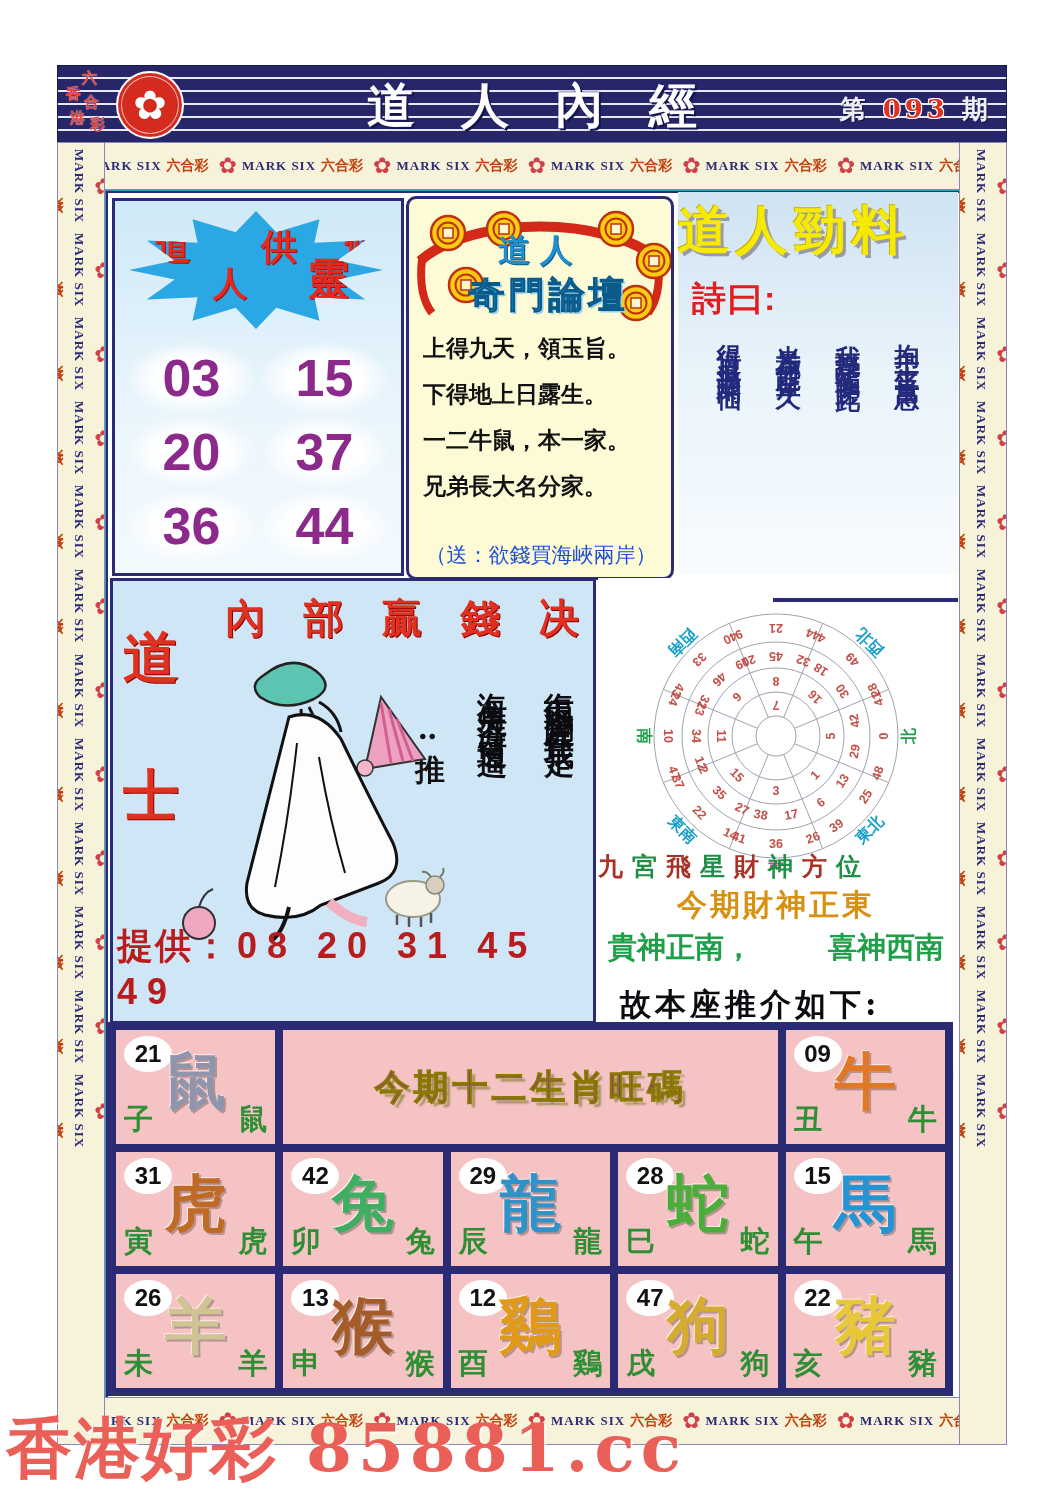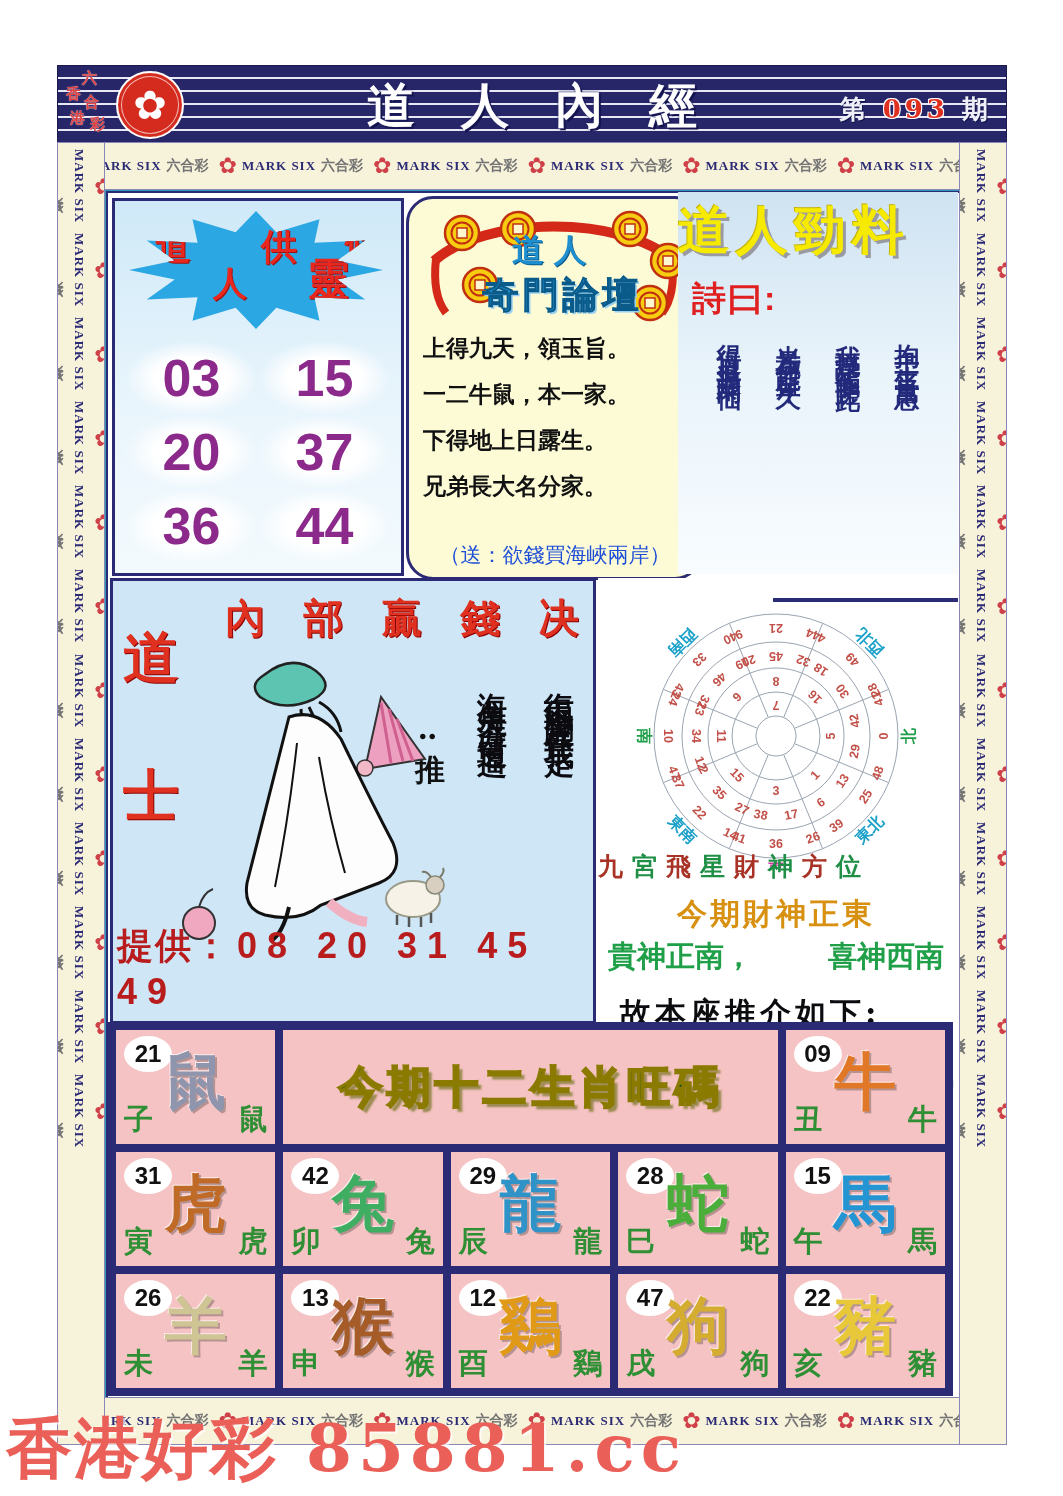--- a/index.html
+++ b/index.html
@@ -31,21 +31,21 @@
   .strip-bottom{left:57px;top:1397px;width:948px;height:46px;}
   .strip-left{left:57px;top:142px;width:46px;height:1301px;}
   .strip-right{left:959px;top:142px;width:46px;height:1301px;}
   .strip-inner{display:flex;align-items:center;gap:10px;white-space:nowrap;height:100%;padding-left:6px;}
   .strip-left .strip-inner,.strip-right .strip-inner{writing-mode:vertical-rl;height:auto;width:100%;
       padding-left:0;padding-top:6px;flex-direction:row;}
   .bu{display:inline-flex;align-items:center;gap:5px;}
   .strip-left .bu,.strip-right .bu{flex-direction:column;}
   .bflower{color:#d04048;font-size:22px;line-height:1;}
   .bmark{color:#2b2a75;font-weight:bold;font-size:13px;font-family:"Liberation Serif",serif;letter-spacing:1px;}
-  .bsix{color:#737373;font-weight:bold;font-size:14px;text-align:right;}
+  .bsix{color:#c2410c;font-weight:bold;font-size:14px;text-align:right;}
 
   
   .content{position:absolute;left:103px;top:188px;width:856px;height:1209px;background:#fff;
     border:3px solid #2a9ab5;box-shadow:inset 0 0 0 2px #2b2a75;z-index:0;}
 
   
   .supply{position:absolute;left:112px;top:198px;width:286px;height:372px;border:3px solid #2b2a75;
     background:linear-gradient(180deg,#cfe9f8 0%,#e9f5fc 55%,#f3fafe 100%);}
   .starburst{position:absolute;left:14px;top:10px;width:254px;height:118px;background:#2ba7e3;
     clip-path:polygon(100% 50%,82% 58%,93% 75%,73% 73%,75% 93%,58% 82%,50% 100%,42% 82%,25% 93%,27% 73%,7% 75%,18% 58%,0% 50%,18% 42%,7% 25%,27% 27%,25% 7%,42% 18%,50% 0%,58% 18%,75% 7%,73% 27%,93% 25%,82% 42%);}
@@ -54,21 +54,21 @@
   .st0{left:26px;top:12px;font-size:36px;}.st1{left:84px;top:50px;font-size:34px;}
   .st2{left:132px;top:12px;font-size:36px;}.st3{left:178px;top:40px;font-size:42px;}
   .st4{left:216px;top:4px;font-size:36px;}
   .supply-grid{position:absolute;left:10px;top:140px;width:266px;height:222px;display:grid;
     grid-template-columns:1fr 1fr;grid-template-rows:1fr 1fr 1fr;text-align:center;}
   .supply-num{display:flex;align-items:center;justify-content:center;color:#8b2a8b;font-size:52px;
     font-weight:bold;background:radial-gradient(closest-side,#ffffff 55%,rgba(255,255,255,0) 100%);}
 
   
   .forum{position:absolute;left:406px;top:196px;width:262px;height:378px;border:3px solid #2b2a75;
-    border-radius:27px;background:#fdfbd6;overflow:hidden;padding-left:28px;}
+    border-radius:10px;background:#fdfbd6;overflow:hidden;}
   .forum-deco{position:absolute;left:0;top:0;width:100%;height:150px;}
   .forum-t1{position:absolute;left:0;right:0;top:30px;text-align:center;color:#1f8fd0;font-size:32px;
     font-weight:900;letter-spacing:10px;text-shadow:1px 1px 0 #0a5a8a;}
   .forum-t2{position:absolute;left:0;right:0;top:72px;text-align:center;color:#2aa0dd;font-size:36px;
     font-weight:900;letter-spacing:4px;-webkit-text-stroke:1px #0a5a8a;text-shadow:2px 2px 0 #9ad0ee;margin-left:17px;}
   .forum-lines{position:absolute;left:14px;top:126px;right:10px;font-family:"DejaVu Serif",serif;
     color:#111;font-size:23px;line-height:46px;font-weight:bold;}
   .forum-gift{position:absolute;left:6px;bottom:8px;right:4px;text-align:center;color:#1d4ed8;
     font-family:"DejaVu Serif",serif;font-size:21px;font-weight:normal;}
 
@@ -106,37 +106,37 @@
   .wealth{position:absolute;left:598px;top:578px;width:360px;height:440px;background:#fff;}
   .wealth-topline{position:absolute;right:0;top:20px;width:185px;height:4px;background:#2b2a75;}
   .wheel{position:absolute;left:4px;top:26px;}
   .wnum{fill:#c25048;font-size:12.5px;font-weight:bold;text-anchor:middle;dominant-baseline:middle;
     font-family:"Liberation Sans",sans-serif;}
   .wdir{font-size:16px;font-weight:bold;text-anchor:middle;dominant-baseline:middle;
     font-family:"DejaVu Serif",serif;}
   .wealth-caption{position:absolute;left:0;top:272px;width:356px;}
   .wc-line1{text-align:left;font-size:25px;font-weight:900;letter-spacing:9px;font-family:"DejaVu Serif",serif;}
   .chA{color:#a83226;}.chB{color:#1f8f46;}
-  .wc-line2{text-align:center;font-size:30px;font-weight:900;color:#d89010;margin-top:11px;letter-spacing:3px;}
+  .wc-line2{text-align:center;font-size:30px;font-weight:900;color:#d89010;margin-top:2px;letter-spacing:3px;}
   .wc-line3{display:flex;justify-content:space-between;padding:0 10px;font-size:29px;font-weight:900;
     color:#1fa048;margin-top:2px;}
   .wc-line4{font-size:31px;font-weight:bold;color:#0c0c10;font-family:"DejaVu Serif",serif;
     margin-top:16px;padding-left:22px;letter-spacing:4px;}
   .wc-line5{display:flex;align-items:center;margin-top:4px;gap:4px;}
   .wc-tip-label{font-size:33px;font-weight:bold;color:#0c0c10;font-family:"DejaVu Serif",serif;}
   .wc-ball{width:62px;height:46px;border-radius:50%;background:radial-gradient(circle at 40% 35%,#ffffff 30%,#d8d8d8 100%);
     display:flex;align-items:center;justify-content:center;font-size:33px;font-weight:900;color:#0c0c10;}
 
   
   .zgrid{position:absolute;left:108px;top:1022px;width:845px;height:374px;background:#2b2a75;
     border:4px solid #2b2a75;display:grid;gap:8px;padding:4px;box-sizing:border-box;
     grid-template-columns:repeat(5,1fr);grid-template-rows:repeat(3,1fr);}
   .zcell{position:relative;background:#f5c3c3;overflow:hidden;}
   .zbanner{grid-column:2/5;grid-row:1;background:#f5c3c3;display:flex;align-items:center;justify-content:center;}
-  .zbanner-text{font-size:44px;font-weight:700;color:#14532d;font-family:"DejaVu Serif",serif;
+  .zbanner-text{font-size:35px;font-weight:400;color:#a21caf;font-family:"DejaVu Serif",serif;
     letter-spacing:4px;-webkit-text-stroke:2px #8a7a00;text-shadow:4px 4px 2px #9a8a50;}
   .znum{position:absolute;left:8px;top:6px;width:48px;height:36px;border-radius:50%;background:#fff;
     display:flex;align-items:center;justify-content:center;font-size:24px;font-weight:900;color:#111;}
   .zart{position:absolute;left:50%;top:46%;transform:translate(-50%,-50%);font-size:62px;font-weight:900;
     font-family:"DejaVu Serif",serif;text-shadow:2px 2px 0 rgba(0,0,0,.25),-1px -1px 0 #ffffffaa;}
   .zbranch{position:absolute;left:8px;bottom:4px;font-size:29px;font-weight:bold;color:#2e8f35;
     font-family:"DejaVu Serif",serif;}
   .zanimal{position:absolute;right:8px;bottom:4px;font-size:29px;font-weight:bold;color:#2e8f35;
     font-family:"DejaVu Serif",serif;}
 
@@ -432,22 +432,22 @@
             <circle r="17" fill="#f8cc10" stroke-width="2.5"></circle>
             <circle r="10.5" fill="none" stroke-width="2"></circle>
             <rect x="-5" y="-5" width="10" height="10" fill="#fff7d0" stroke-width="1.5"></rect>
           </g>
       </g>
     </svg>
     <div class="forum-t1">道人</div>
     <div class="forum-t2">奇門論壇</div>
     <div class="forum-lines">
       <div>上得九天，領玉旨。</div>
+      <div>下得地上日露生。</div>
       <div>一二牛鼠，本一家。</div>
-      <div>下得地上日露生。</div>
       <div>兄弟長大名分家。</div>
     </div>
     <div class="forum-gift">（送：欲錢買海峽兩岸）</div>
   </div>
 
   <div class="jinliao">
     <div class="jin-title">道人勁料</div>
     <div class="jin-shi">詩曰:</div>
     <div class="jin-cols">
       <div class="vcol">拘十二生肖當愚</div>

